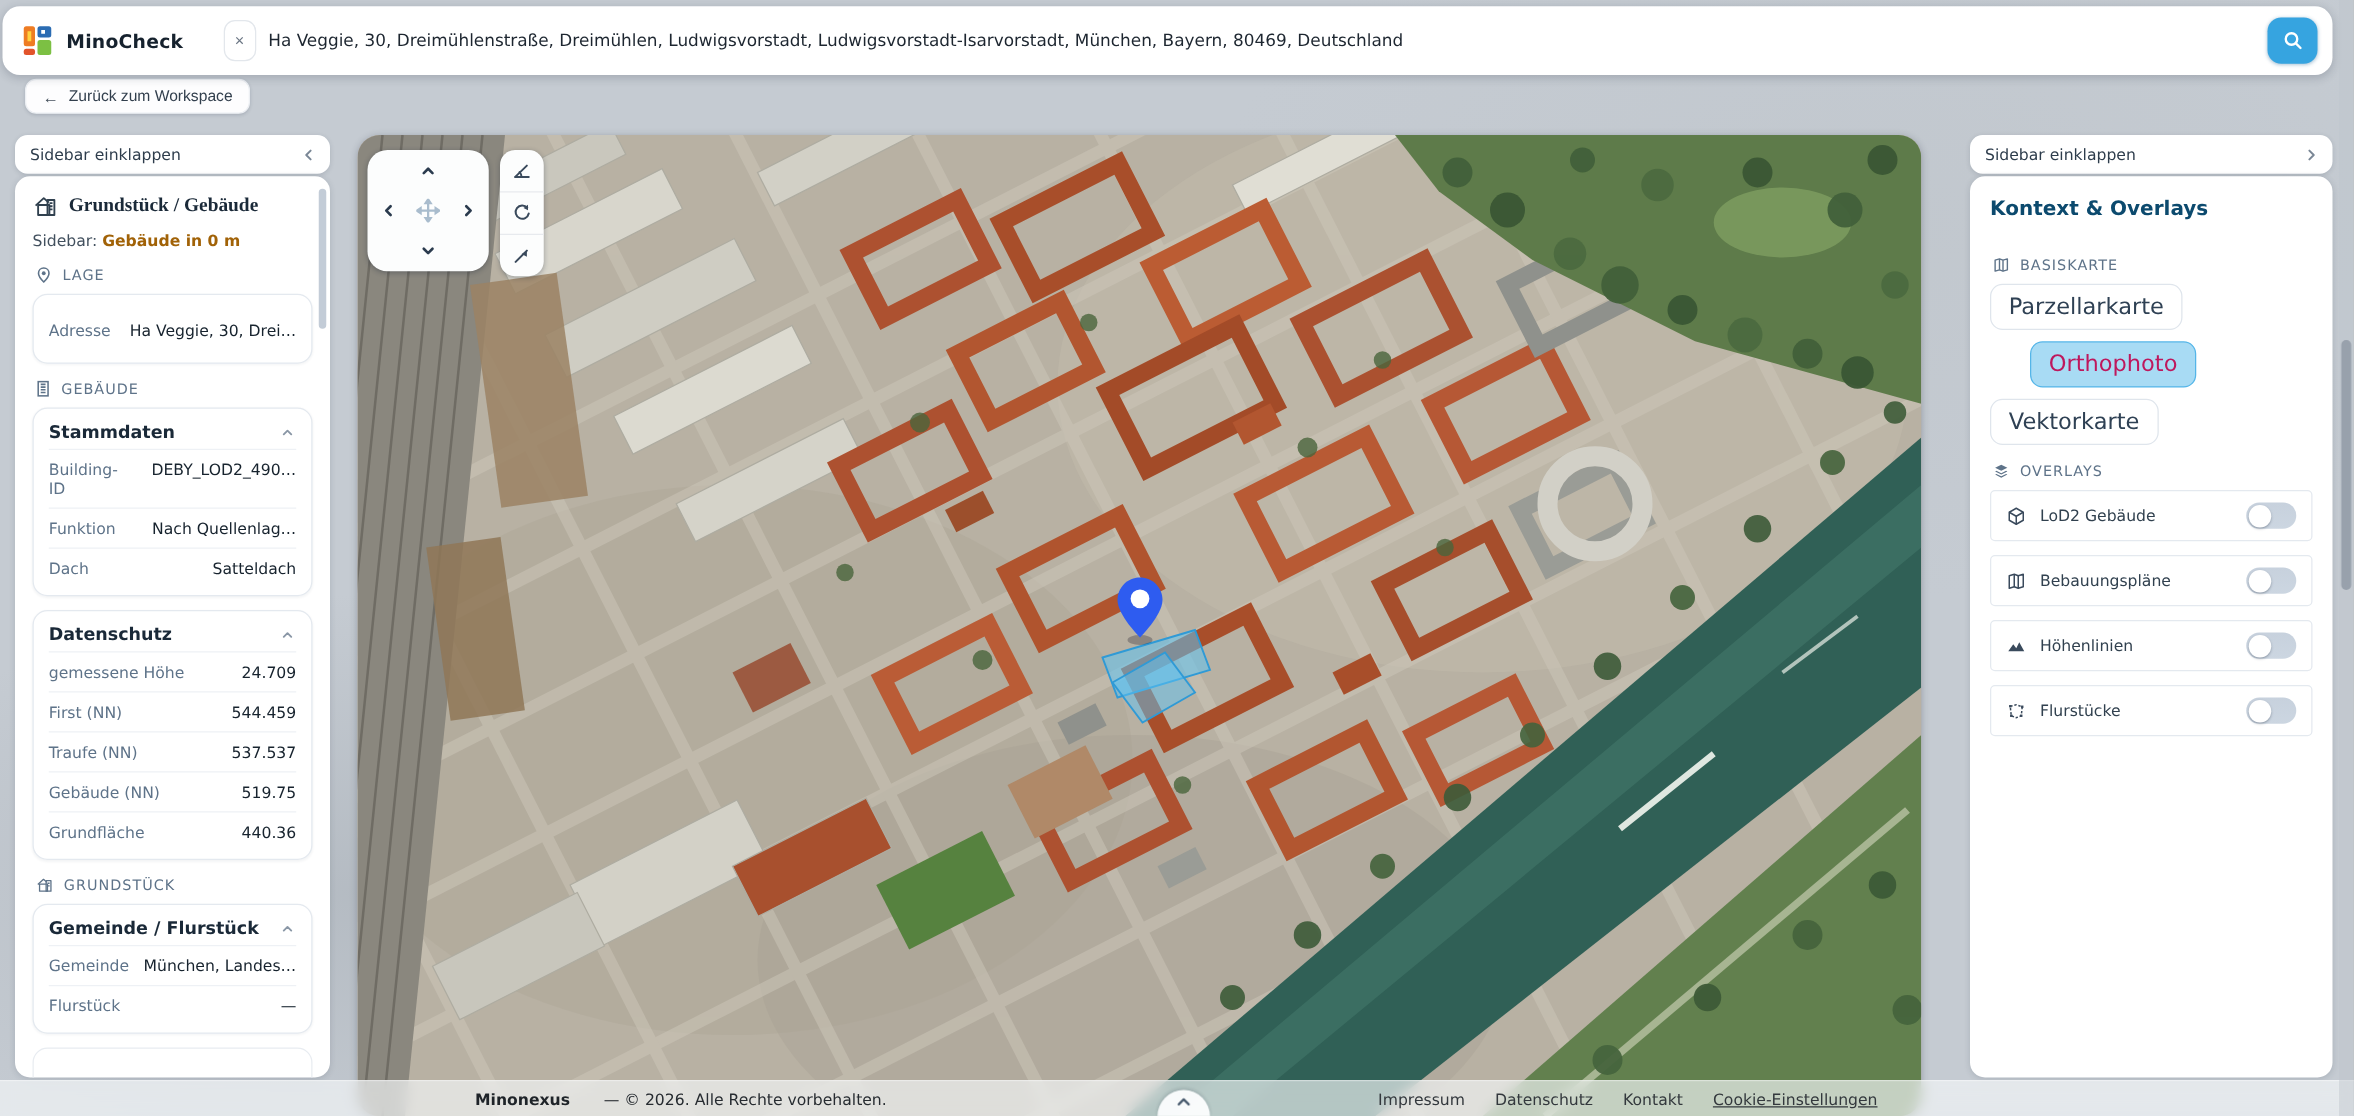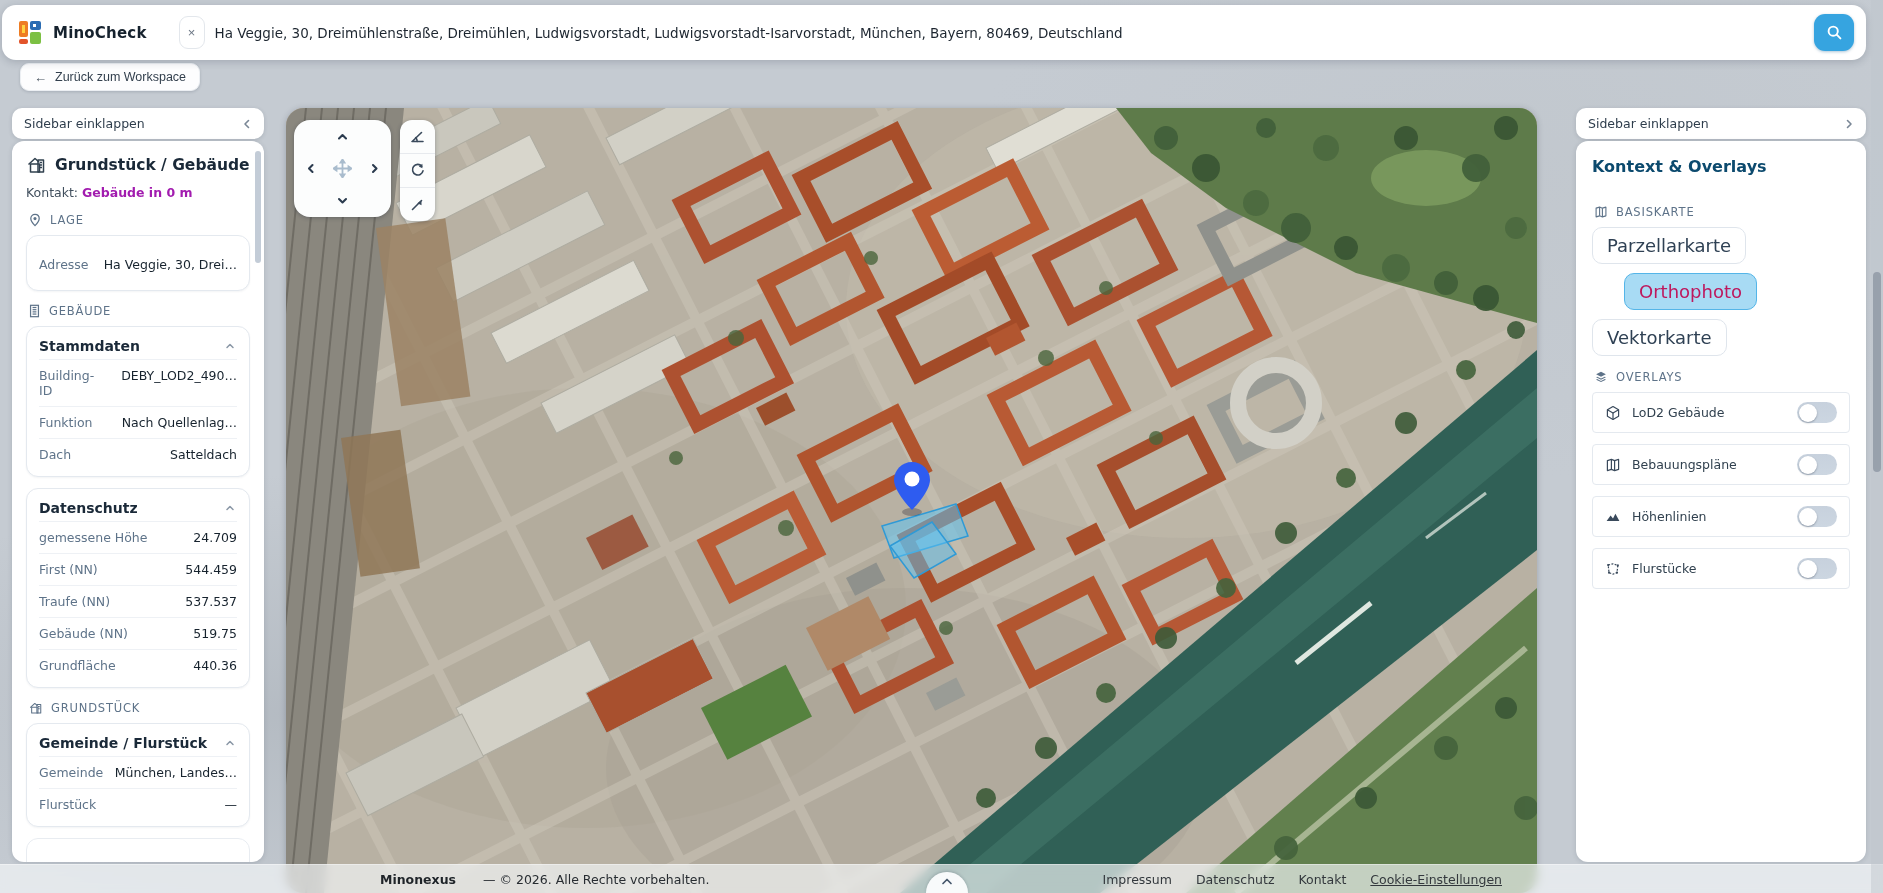--- a/index.html
+++ b/index.html
@@ -35,24 +35,24 @@
 
   
   .side-col { position:absolute; top:108px; z-index:10; }
   .collapse-bar { height:31px; background:#fff; border-radius:10px; box-shadow:0 1px 4px rgba(30,40,60,.15);
     display:flex; align-items:center; justify-content:space-between; padding:0 12px; font-size:12.5px; color:#2e3d4c; cursor:pointer; }
   .side-panel { position:absolute; left:0; right:0; top:33px; bottom:0; background:#fff; border-radius:12px;
     box-shadow:0 1px 5px rgba(30,40,60,.15); padding:14px 14px 0 14px; overflow:hidden; }
 
   
   .left-col { left:12px; width:252px; height:754px; }
-  .panel-head { display:flex; align-items:center; gap:9px; }
+  .panel-head { display:flex; align-items:center; gap:9px;font-family:Liberation Serif, serif; }
   .panel-title { font-size:15.5px; font-weight:bold; color:#1a2938; }
   .auswahl { margin:10px 0 4px; font-size:12.5px; color:#42505e; }
-  .auswahl b { color:#a21caf; }
+  .auswahl b { color:#a16207; }
   .section-label { display:flex; align-items:center; gap:8px; margin:13px 2px 8px; font-size:11.5px;
     letter-spacing:.07em; color:#5e7389; }
   .card { border:1px solid #e4e9ef; border-radius:12px; padding:9px 12px 6px; margin-bottom:11px;
     box-shadow:0 1px 2px rgba(20,30,50,.05); background:#fff; }
   .card-title-row { display:flex; align-items:center; justify-content:space-between; padding:2px 0 5px; }
   .card-title { font-size:14px; font-weight:bold; color:#1a2938; }
   .chev-btn { background:none; border:none; cursor:pointer; display:flex; align-items:center; padding:2px; }
   .krow { display:flex; justify-content:space-between; align-items:flex-start; gap:8px; padding:8px 0;
     border-top:1px solid #eef1f5; font-size:12.5px; }
   .krow:first-of-type { border-top:none; }
@@ -450,21 +450,21 @@
         <path d="M2.5 9.5 L9 3.5 L13 7"></path>
           <rect x="4.5" y="9" width="9" height="8"></rect>
         <rect x="12" y="5" width="5.5" height="12"></rect>
           <line x1="13.6" y1="7.5" x2="16" y2="7.5"></line>
         <line x1="13.6" y1="10" x2="16" y2="10"></line>
           <line x1="13.6" y1="12.5" x2="16" y2="12.5"></line>
       </svg>
       <span class="panel-title">Grundstück / Gebäude</span>
     </div>
     <div class="auswahl">
-      <span>Kontakt:</span>
+      <span>Sidebar:</span>
       <b>Gebäude in 0 m</b>
     </div>
 
     <div class="section-label">
       <svg class="ico" width="14" height="14" viewBox="0 0 20 20">
         <path d="M10 2 C6.5 2 4 4.6 4 8 c0 4.2 6 10 6 10 s6 -5.8 6 -10 c0 -3.4 -2.5 -6 -6 -6 z" fill="none" stroke="#5e7389" stroke-width="1.8"></path>
         <circle cx="10" cy="8" r="2.2" fill="#5e7389"></circle>
       </svg>
       <span>LAGE</span>
     </div>

